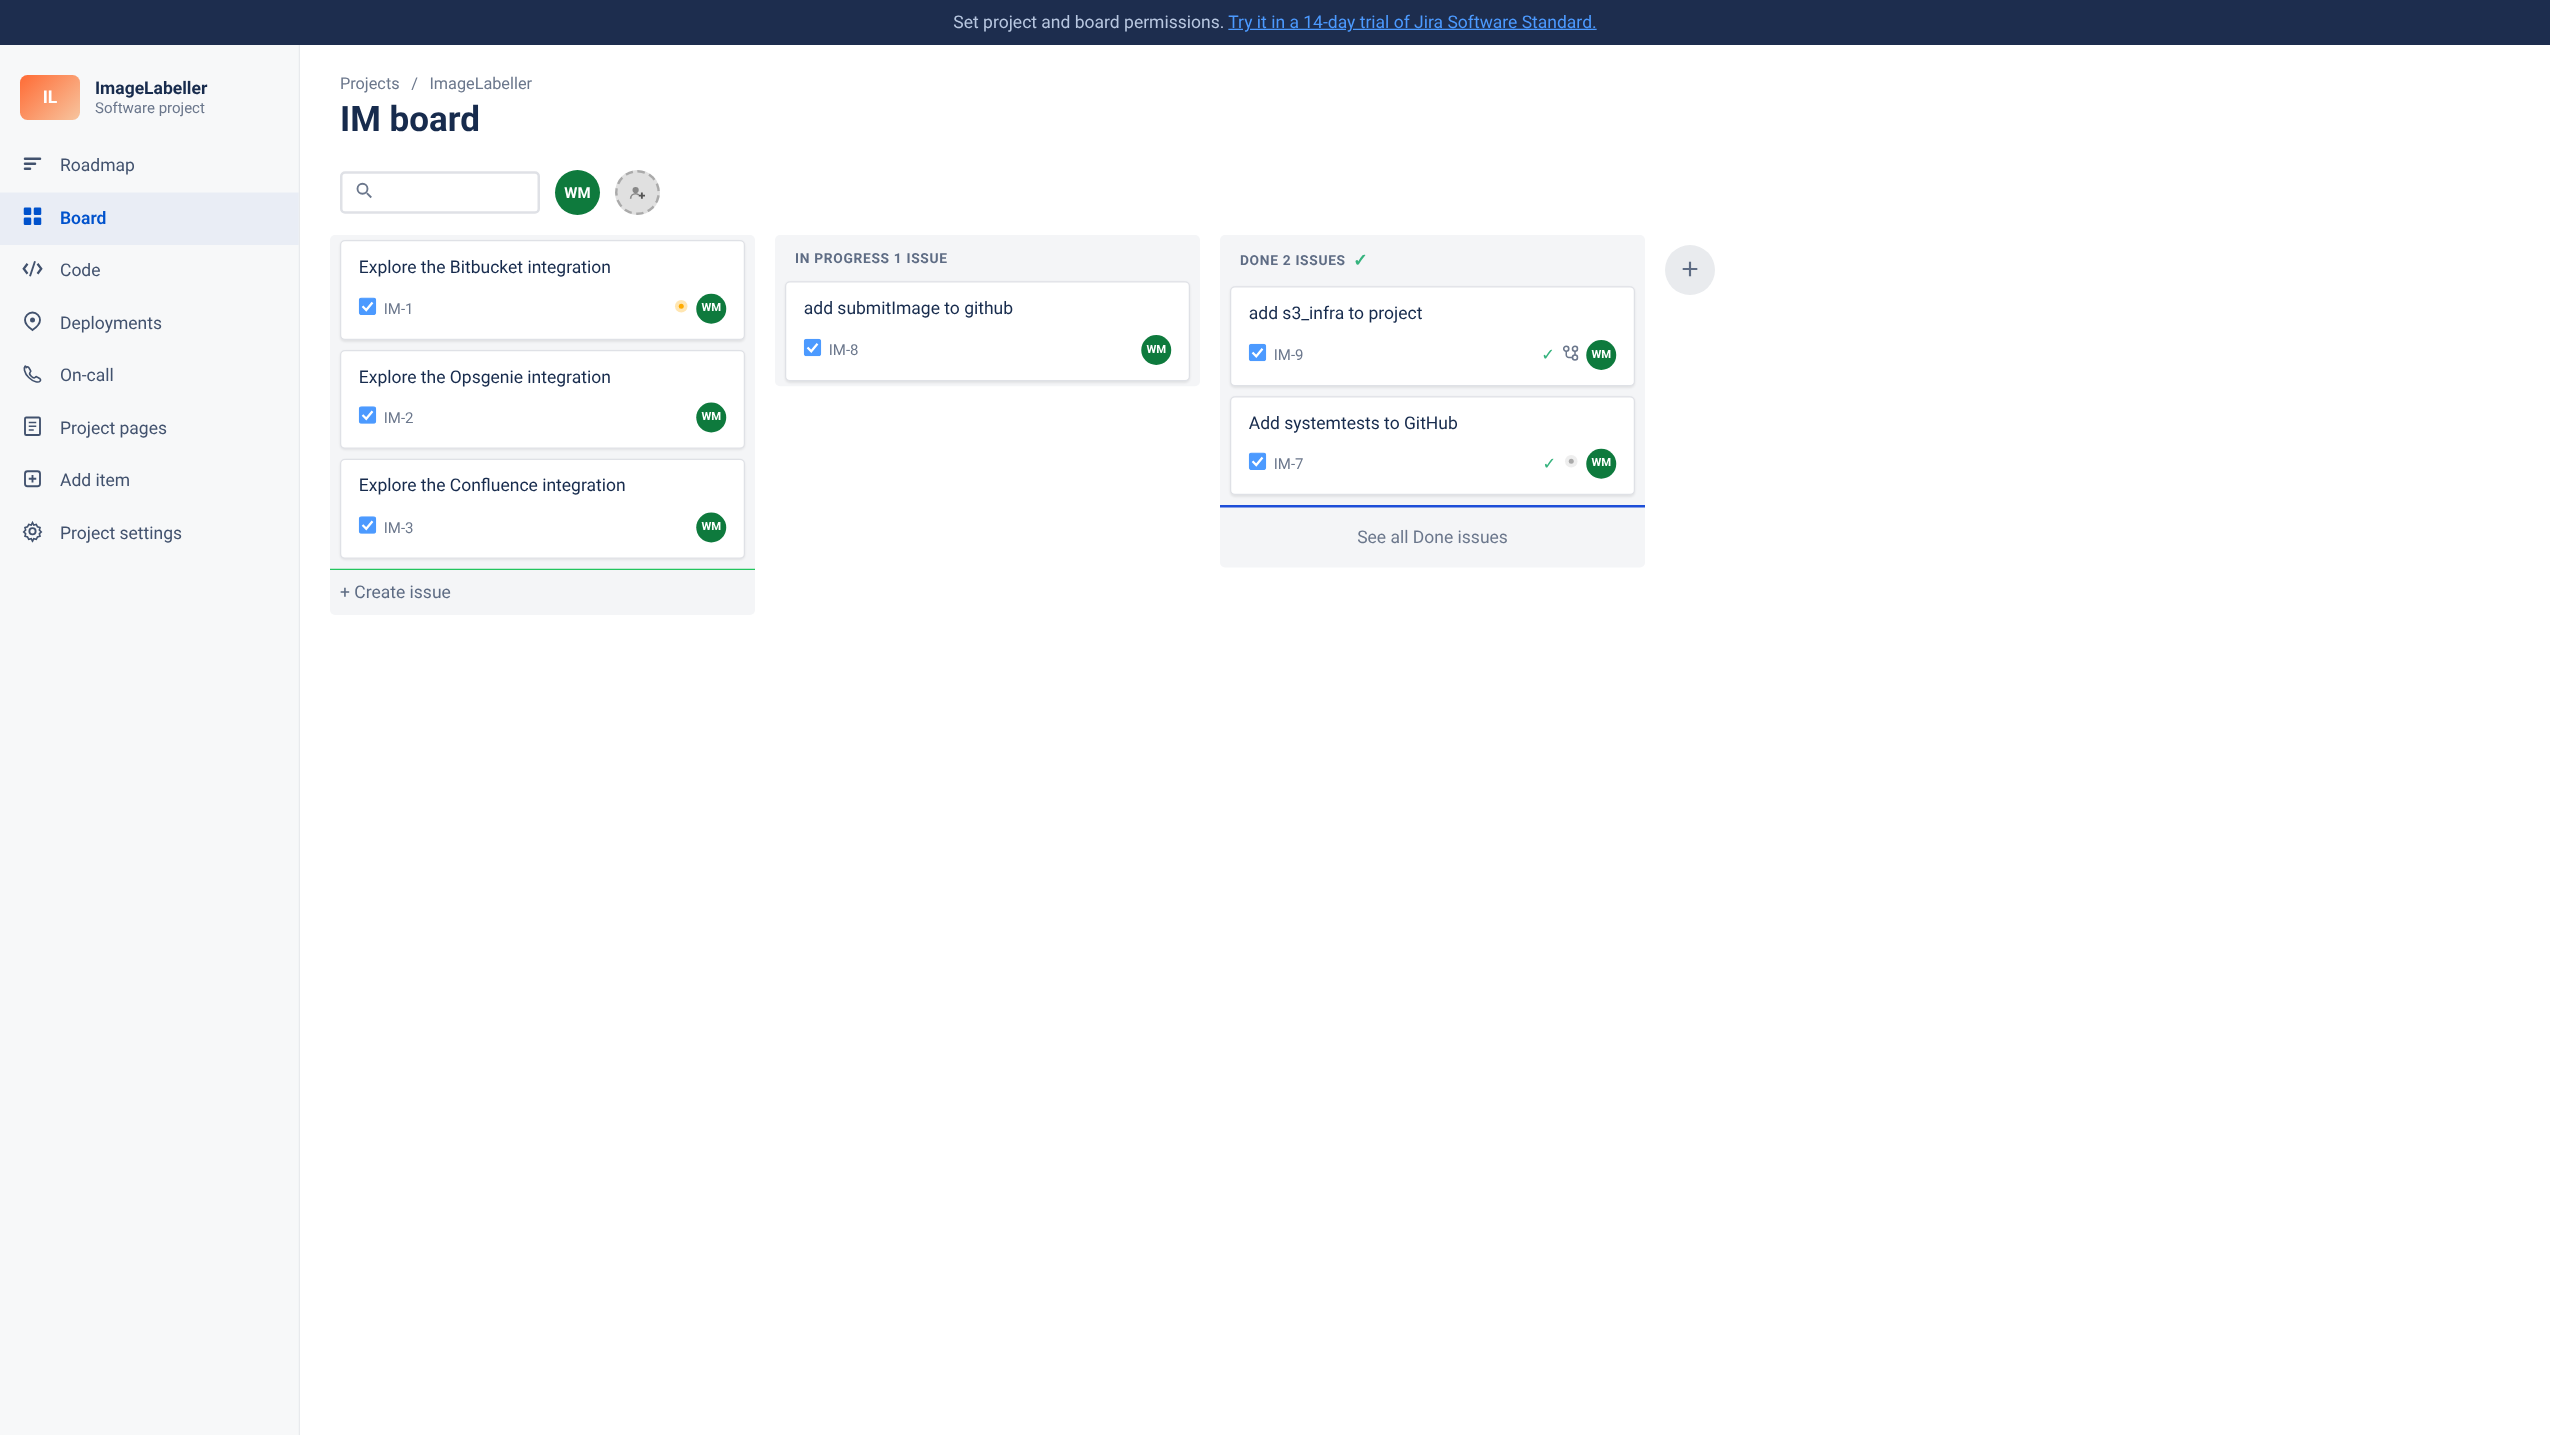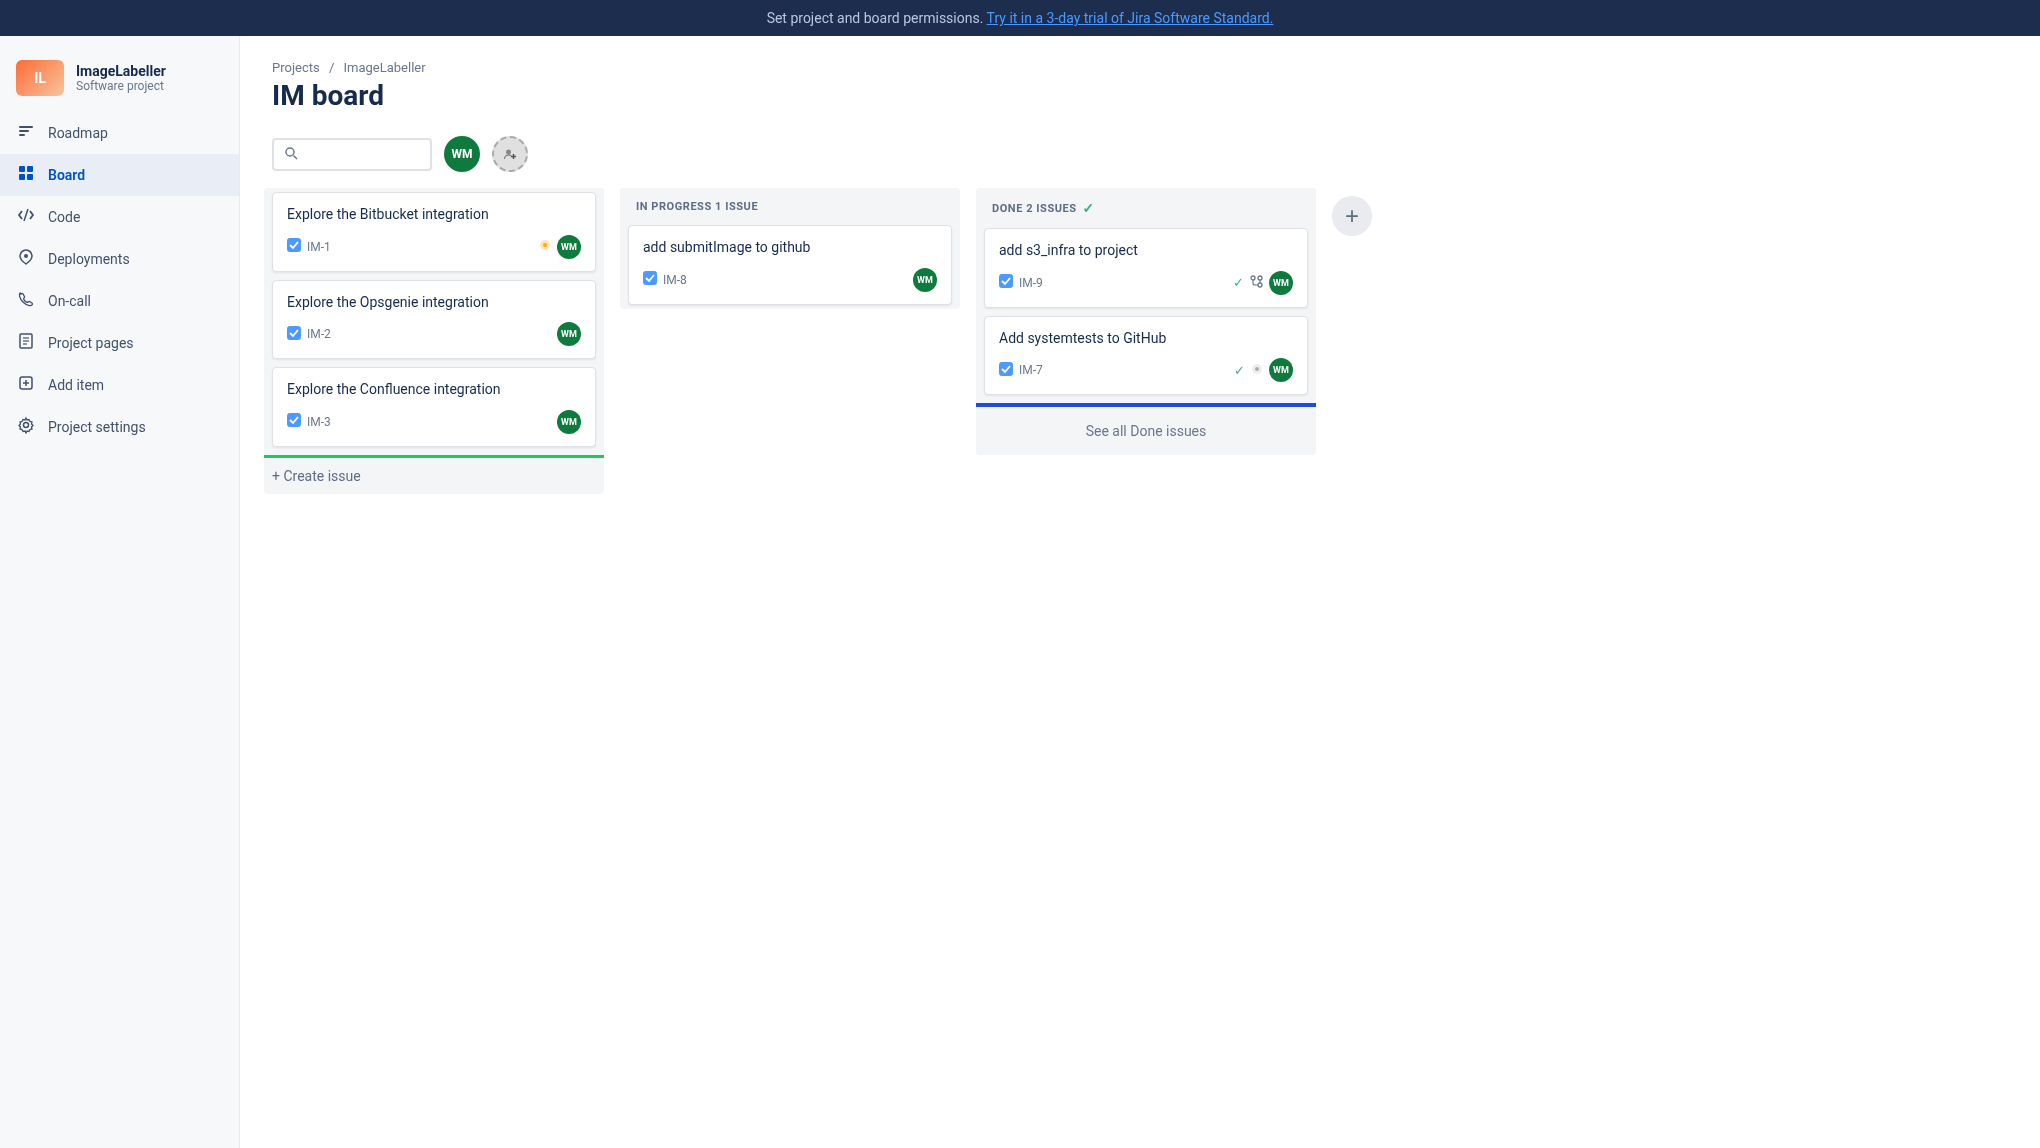--- a/index.html
+++ b/index.html
@@ -181,31 +181,31 @@
     .card-icon-green { color: #36b37e; font-size: 13px; }
 
     .create-issue-row {
       padding: 10px 8px;
       display: flex;
       align-items: center;
       gap: 6px;
       cursor: pointer;
       color: #5e6c84;
       font-size: 14px;
-      border-top: 3px solid #22c55e;
+      border-top: 1px solid #22c55e;
       margin-top: 4px;
     }
 
     .see-all-row {
       padding: 16px;
       text-align: center;
       color: #6b778c;
       font-size: 14px;
       cursor: pointer;
-      border-top: 4px solid #1d4ed8;
+      border-top: 2px solid #1d4ed8;
       margin-top: 4px;
     }
 
     .add-column-btn {
       width: 40px; height: 40px;
       border-radius: 50%;
       border: none;
       background: #e9ebee;
       color: #5e6c84;
       font-size: 24px;
@@ -214,21 +214,21 @@
       align-self: flex-start;
       margin-top: 8px;
       flex-shrink: 0;
     }
   </style>
 </head>
 <body>
 
 <div class="top-banner">
   <span>Set project and board permissions.</span>
-  <a>Try it in a 3-day trial of Jira Software Standard.</a>
+  <a>Try it in a 14-day trial of Jira Software Standard.</a>
 </div>
 
 <div class="app-body">
 
   <nav class="sidebar">
     <div class="sidebar-header">
       <div class="sidebar-logo">
         <span>IL</span>
       </div>
       <div>

